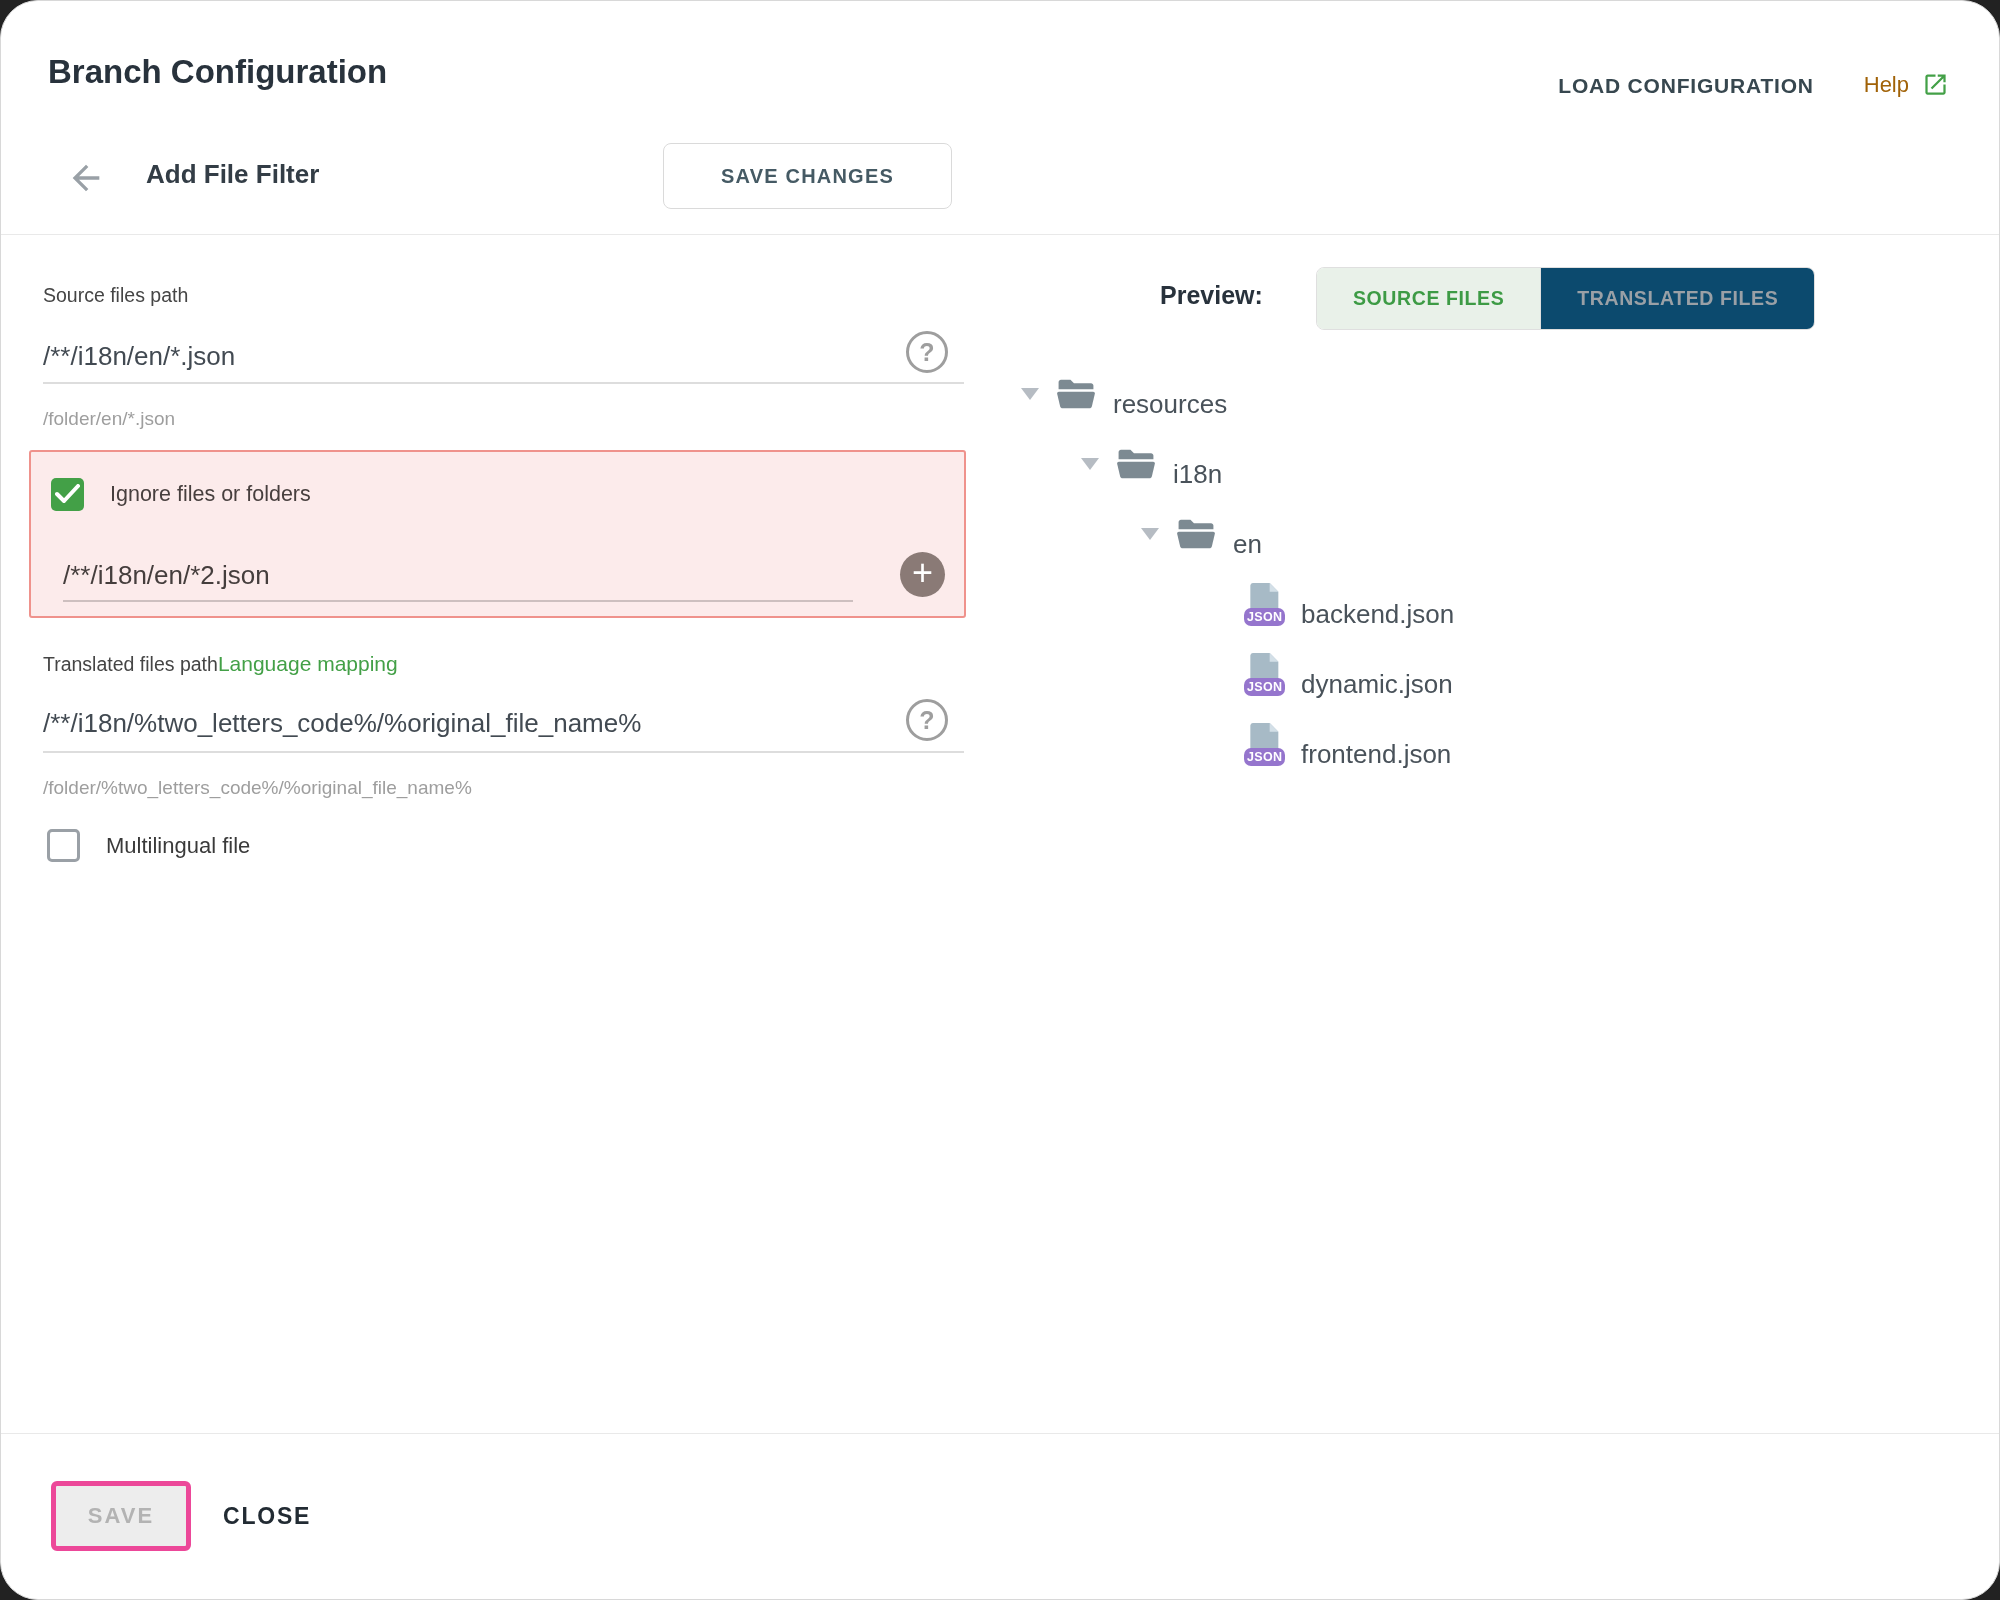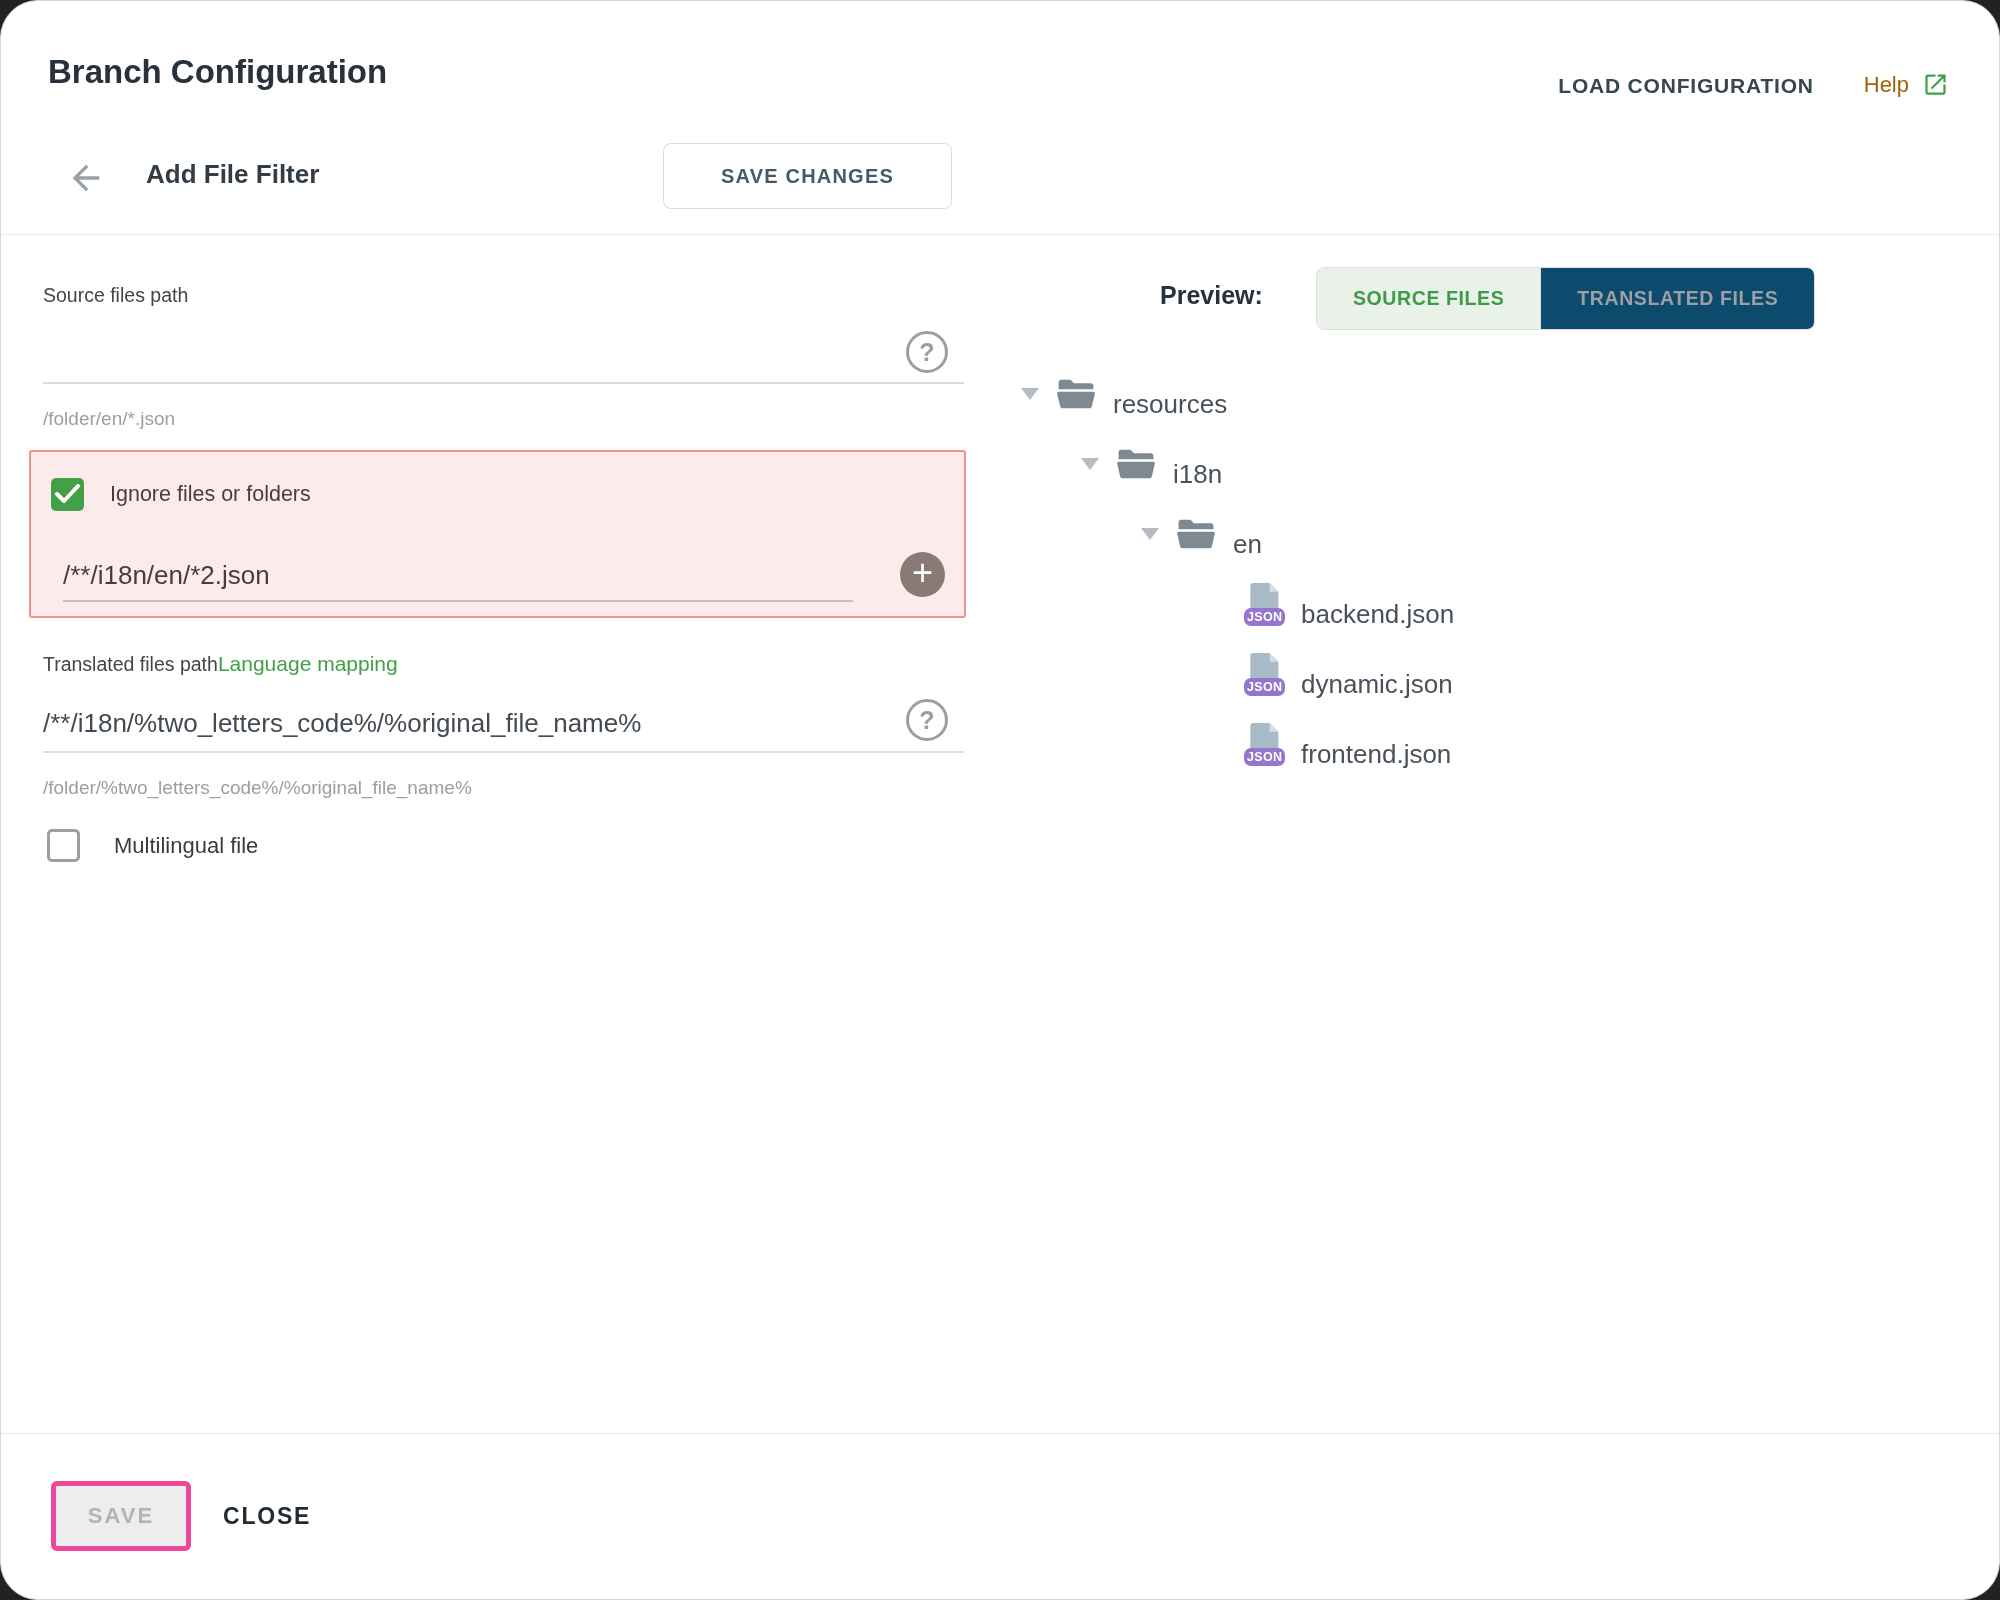--- a/index.html
+++ b/index.html
@@ -32,21 +32,21 @@
   .checkbox.checked svg { position:absolute; left:4px; top:6px; }
   .checkbox svg { display:none; }
   .checkbox.checked svg { display:block; }
   .ignore-label { font-size:21.5px; color:#473f3e; }
   .ignore-value { position:absolute; left:32px; top:98px; font-size:26px; color:#453e3d; line-height:50px; }
   .ignore-underline { position:absolute; left:32px; top:148px; width:790px; height:1.5px; background:#cdbfbf; }
   .plus-btn { position:absolute; left:869px; top:100px; width:45px; height:45px; border-radius:50%; background:#8a7a76; color:#fff; font-size:36px; font-weight:500; display:flex; align-items:center; justify-content:center; line-height:1; cursor:pointer; }
 
   .trans-row { position:absolute; left:42px; top:651px; width:921px; display:flex; justify-content:flex-start; align-items:baseline; }
   .lang-mapping { font-size:21px; color:#43a047; cursor:pointer; }
-  .multi-row { position:absolute; left:46px; top:828px; display:flex; align-items:center; gap:34px; }
+  .multi-row { position:absolute; left:46px; top:828px; display:flex; align-items:center; gap:26px; }
   .multi-label { font-size:22px; color:#3a3a3a; }
 
   
   .preview-label { position:absolute; left:1159px; top:280px; font-size:25px; font-weight:700; color:#28323c; }
   .segmented { position:absolute; left:1315px; top:266px; height:63px; display:flex; border:1px solid #dfdfdf; border-radius:8px; overflow:hidden; background:#fff; }
   .segment { display:flex; align-items:center; justify-content:center; font-size:19.5px; font-weight:600; letter-spacing:.6px; color:#9aa0a6; background:#0c4a6e; cursor:pointer; padding:0 36px; }
   .segment.active { background:#e9f1e9; color:#3d9b45; }
   .segment + .segment { border-left:1px solid #dfdfdf; }
 
   .tree { position:absolute; left:1020px; top:358px; }
@@ -85,20 +85,21 @@
       <svg width="40" height="40" viewBox="0 0 24 24" fill="#99a0a6">
           <path d="M20 11H7.83l5.59-5.59L12 4l-8 8 8 8 1.41-1.41L7.83 13H20v-2z"></path>
         </svg>
     </span>
   </div>
   <div class="subtitle">Add File Filter</div>
   <button class="save-changes-btn">SAVE CHANGES</button>
   <div class="header-divider"></div>
 
   <div class="field-label" style="top:283px;">Source files path</div>
+  <div class="field-value" style="top:330px;">/**/i18n/en/*.json</div>
   <div class="help-circle" style="top:330px;">?</div>
   <div class="underline" style="top:381px;"></div>
   <div class="hint" style="top:407px;">/folder/en/*.json</div>
 
   <div class="pink-box">
     <div class="ignore-row">
       <span class="checkbox checked">
         <svg width="25" height="20" viewBox="0 0 25 20">
             <polyline points="2,10 9,17 23,2" fill="none" stroke="#fff" stroke-width="4" stroke-linecap="round" stroke-linejoin="round"></polyline>
           </svg>

